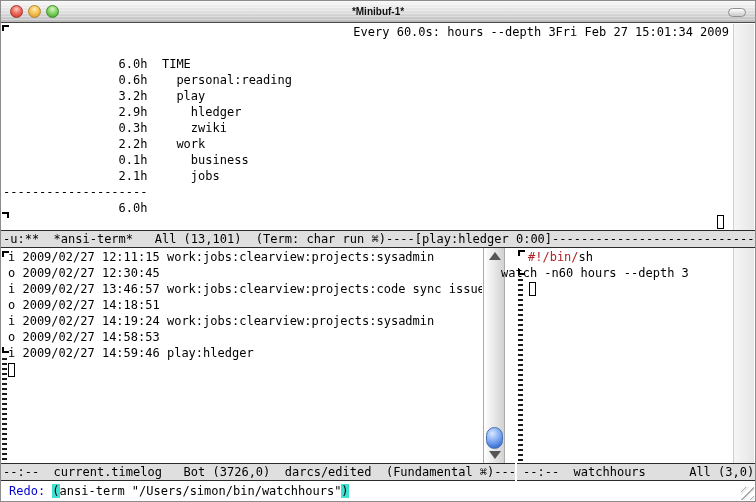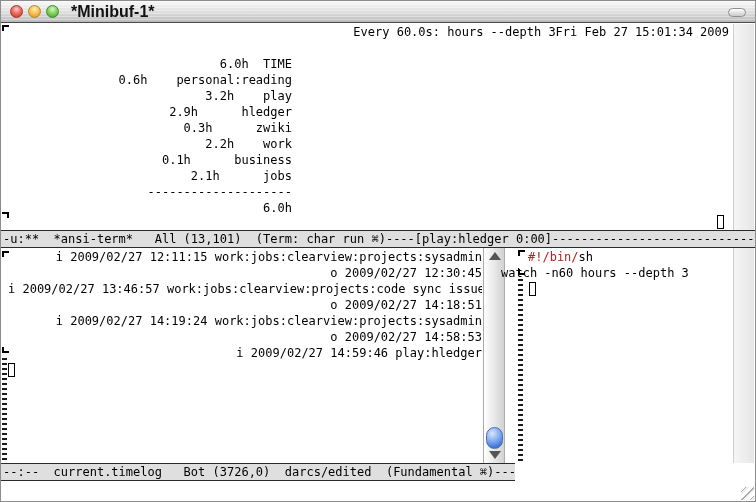--- a/index.html
+++ b/index.html
@@ -15,26 +15,26 @@
     border-bottom:1px solid #4a4a4a;}
   .titlebar::after{content:"";position:absolute;inset:0;
     background:repeating-linear-gradient(to bottom,rgba(255,255,255,.35) 0 1px,rgba(0,0,0,0) 1px 3px);}
   .tlbtn{position:absolute;top:4px;width:13px;height:13px;border-radius:50%;box-sizing:border-box;z-index:2;padding:0;}
   .tlbtn.red{left:9px;border:1px solid #a8382e;
     background:radial-gradient(circle at 50% 30%,#ffc9c0 0%,#f0776a 40%,#d8473a 75%,#ab2f28 100%);}
   .tlbtn.yellow{left:27px;border:1px solid #b8862c;
     background:radial-gradient(circle at 50% 30%,#ffeebc 0%,#f8c95c 40%,#e8a63a 75%,#bb7f22 100%);}
   .tlbtn.green{left:45px;border:1px solid #3f8f2f;
     background:radial-gradient(circle at 50% 30%,#d8f2c4 0%,#8ed86e 40%,#58b43c 75%,#3c8a28 100%);}
-  .wtitle{position:absolute;left:70px;right:70px;top:3px;text-align:left;z-index:2;
-    font-family:"Liberation Sans","DejaVu Sans",sans-serif;font-weight:bold;font-size:16px;color:#111;}
+  .wtitle{position:absolute;left:70px;right:70px;top:3px;text-align:center;z-index:2;
+    font-family:"Liberation Sans","DejaVu Sans",sans-serif;font-weight:bold;font-size:10px;color:#111;}
   .pill{position:absolute;right:9px;top:7px;width:18px;height:9px;border-radius:5px;z-index:2;box-sizing:border-box;
     background:linear-gradient(#ffffff,#c9c9c9);border:1px solid #8e8e8e;padding:0;}
   
-  .line{height:16px;white-space:pre;text-align:right;}
+  .line{height:16px;white-space:pre;}
   .abs{position:absolute;white-space:pre;}
   
   .corner{position:absolute;width:7px;height:6px;box-sizing:border-box;}
   .corner.top{border-top:2px solid #000;border-left:2px solid #000;}
   .corner.bot{border-bottom:2px solid #000;border-left:2px solid #000;}
   .corner.notch{border-top:2px solid #000;border-right:2px solid #000;}
   .dashcol{position:absolute;width:5px;
     background:repeating-linear-gradient(to bottom,#1a1a1a 0 2px,rgba(0,0,0,0) 2px 5px);}
   .hcursor{position:absolute;width:7px;height:14px;border:1px solid #000;box-sizing:border-box;background:#fff;}
   
@@ -106,16 +106,18 @@
     <div class="corner top" style="left:517px;top:249px;"></div>
     <div class="corner bot" style="left:517px;top:268px;"></div>
     <div class="dashcol" style="left:517px;top:278px;height:183px;"></div>
     <div class="abs line" style="left:527px;top:248px;"><span class="red">#!/bin/</span><span>sh</span></div>
     <div class="abs line" style="left:500px;top:264px;">watch -n60 hours --depth 3</div>
     <div class="hcursor" style="left:528px;top:281px;"></div>
     <div class="sbtrack" style="right:1px;top:247px;width:21px;height:215px;"></div>
   </div>
 
   <div class="modeline" style="left:0;top:462px;width:514px;">--:--  current.timelog   Bot (3726,0)  darcs/edited  (Fundamental ⌘)---[</div>
+  <div class="modeline" style="left:516px;right:0;top:462px;padding-left:6px;">--:--  watchhours      All (3,0)</div>
 
+  <div class="abs" style="left:8px;top:482px;right:18px;"><span class="prompt">Redo: </span><span class="paren">(</span><span>ansi-term "/Users/simon/bin/watchhours"</span><span class="paren">)</span></div>
   <div class="grip"></div>
 
 </div>
 
 </body></html>

